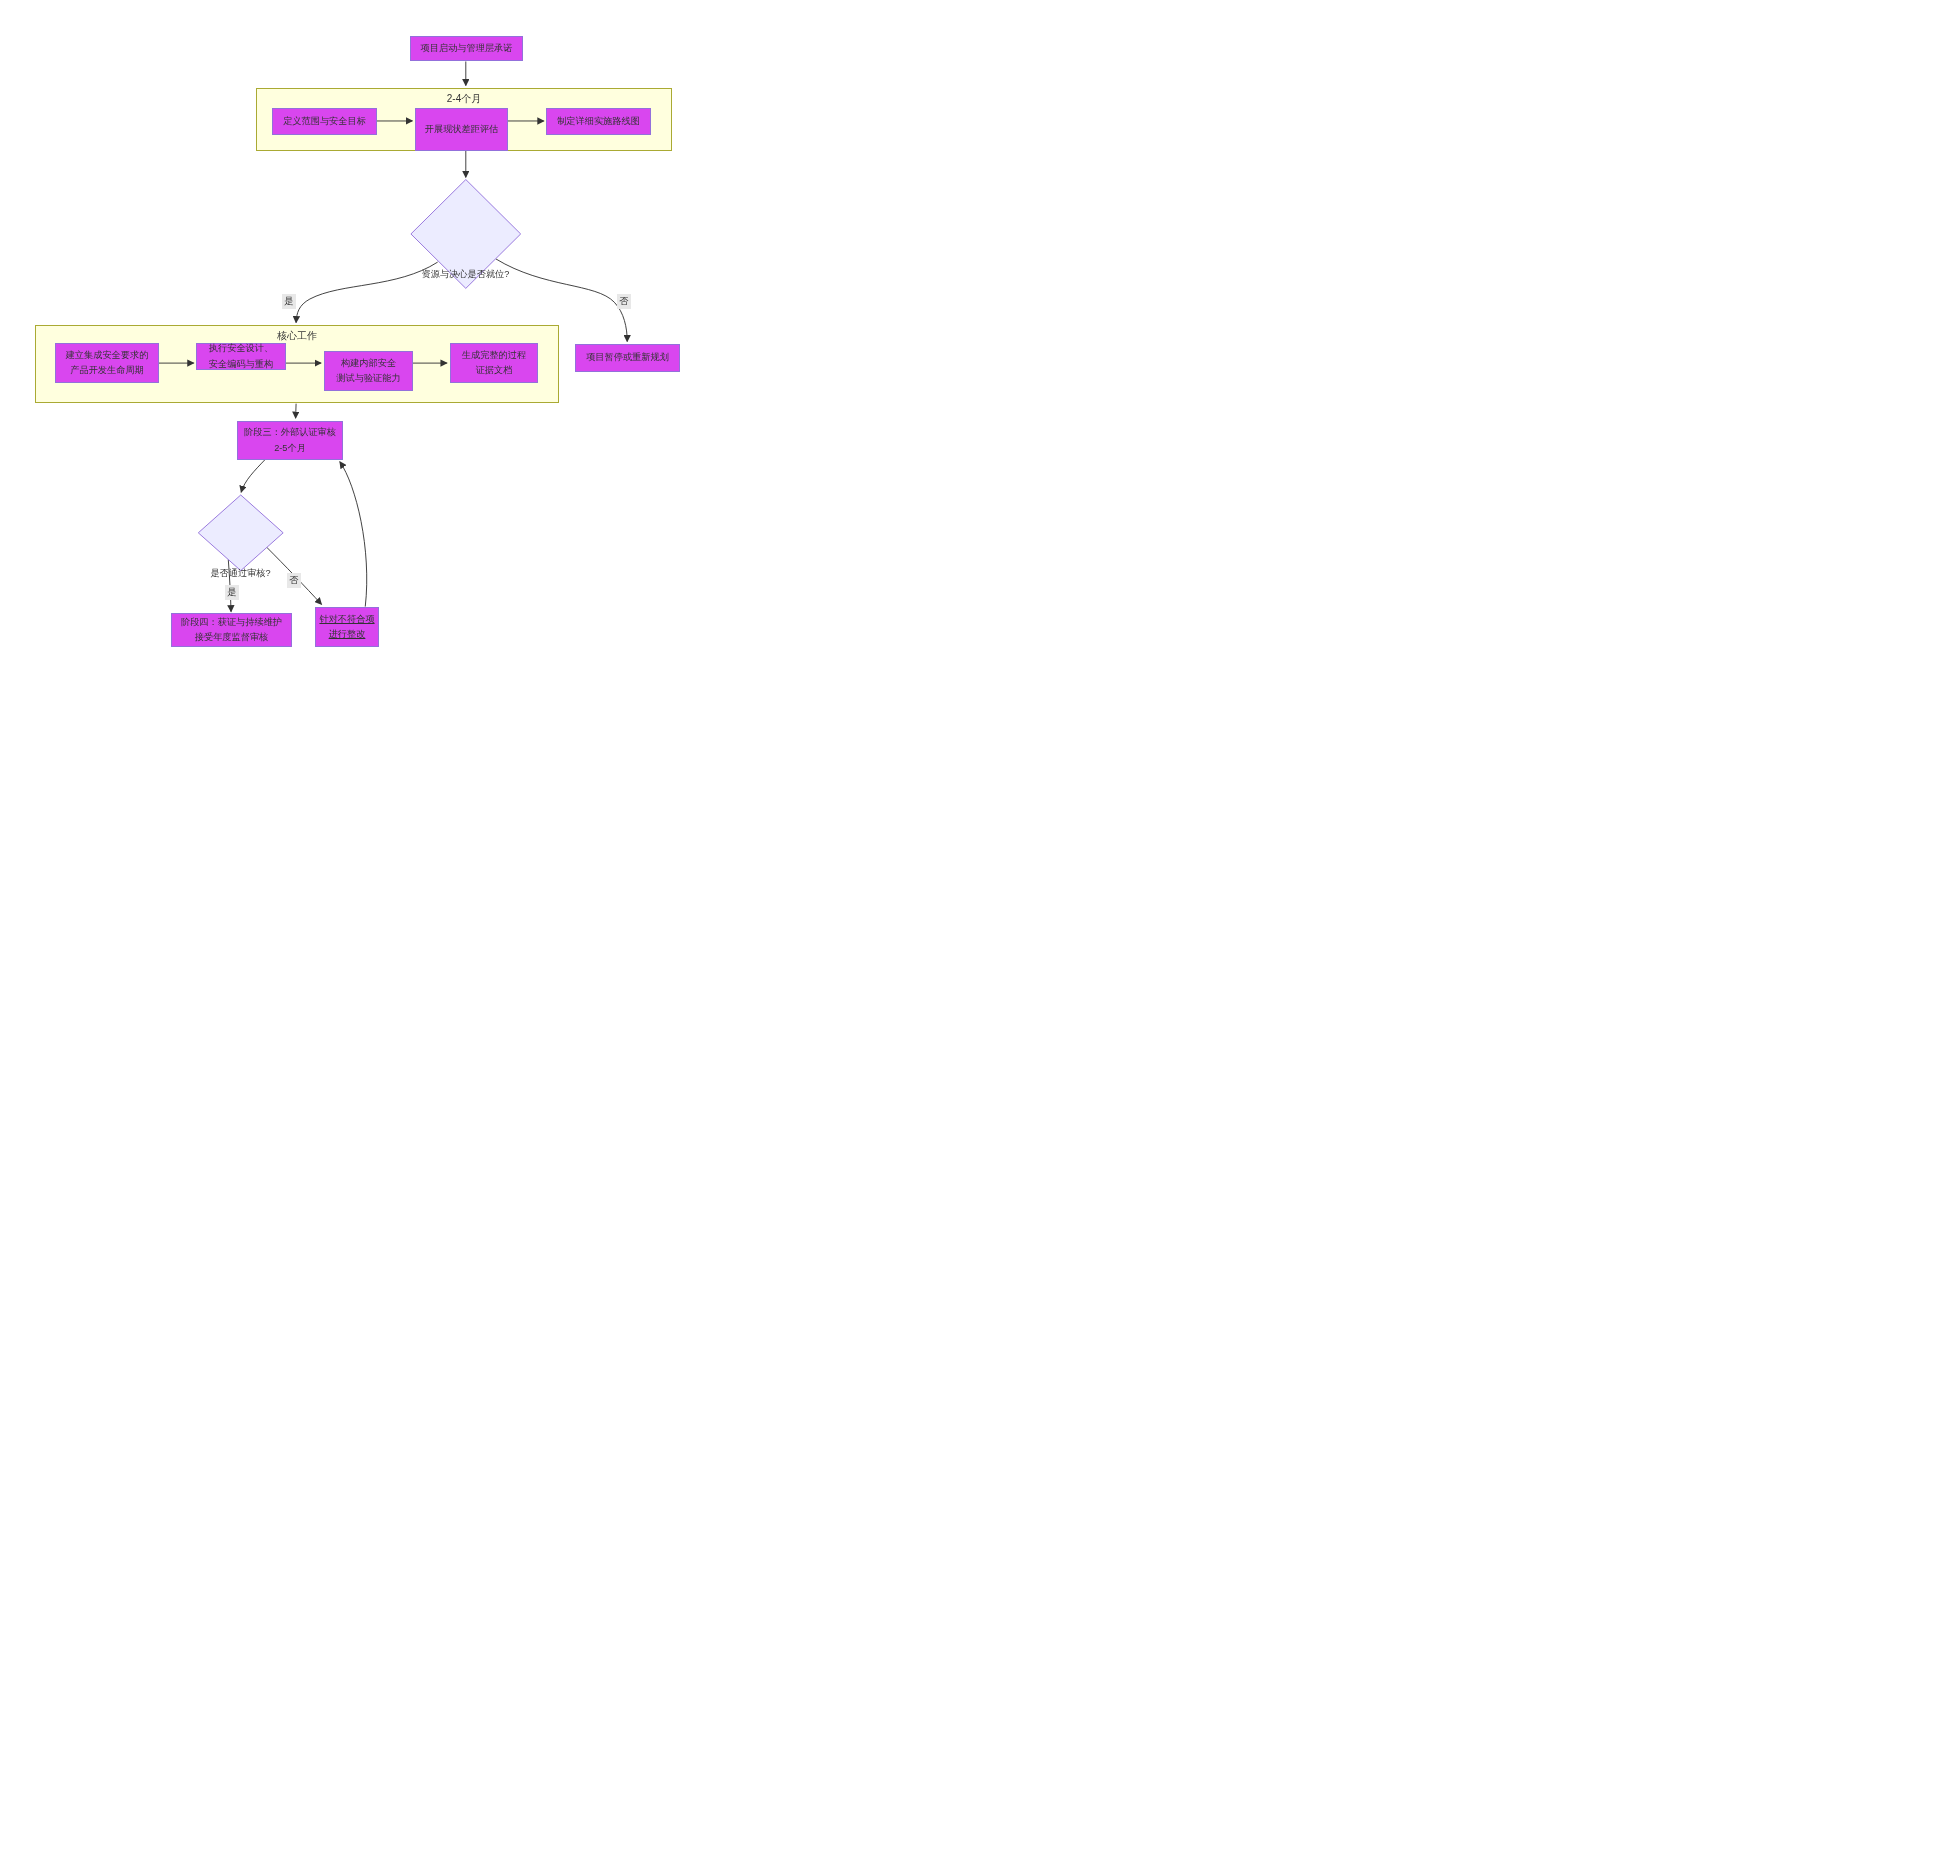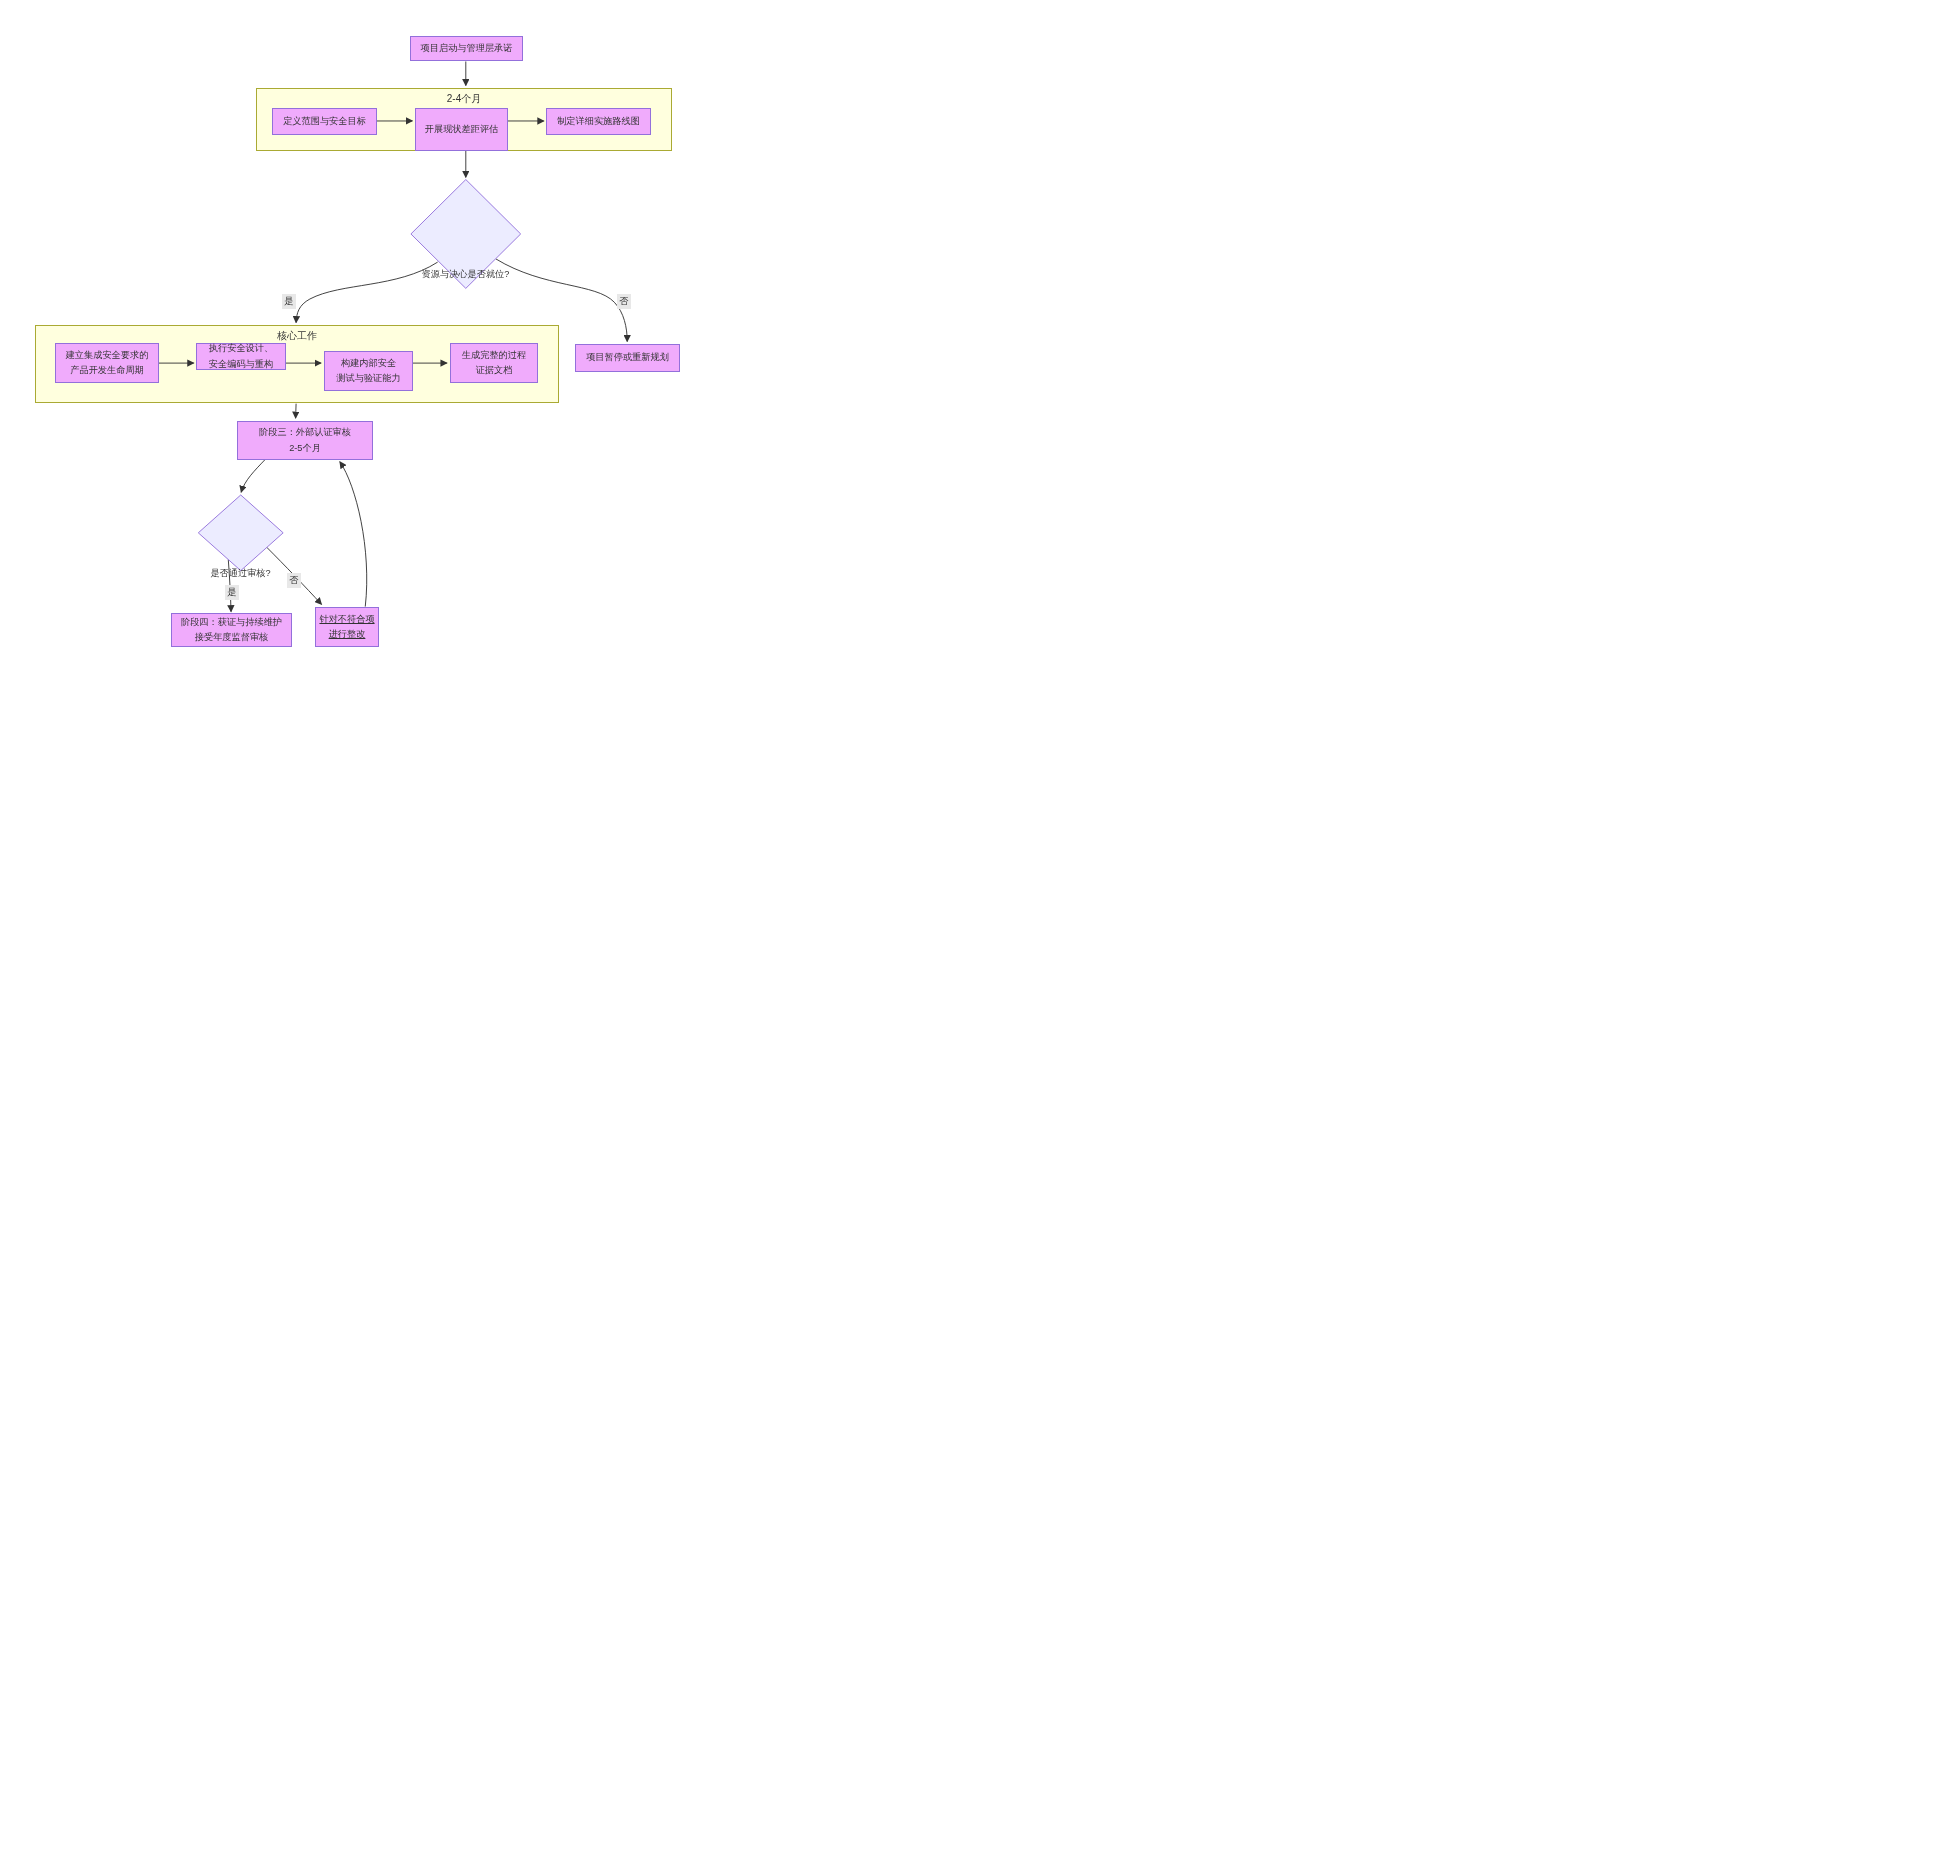--- a/index.html
+++ b/index.html
@@ -13,21 +13,21 @@
     box-sizing:border-box;z-index:1;
   }
   .sg-label{
     position:absolute;top:2.8px;left:0;width:100%;text-align:center;
     font-size:10px;color:#333333;z-index:2;
   }
   .edges{position:absolute;left:0;top:0;z-index:2;}
   .edge{stroke:#333333;stroke-width:2;fill:none;}
   .diamond{fill:#ECECFF;stroke:#9370DB;stroke-width:2;}
   .node{
-    position:absolute;background:#f0abfc;border:0.9px solid #9370DB;
+    position:absolute;background:#d946ef;border:0.9px solid #9370DB;
     box-sizing:border-box;display:flex;align-items:center;justify-content:center;
     text-align:center;font-size:9.2px;line-height:1.65;color:#333333;
     white-space:pre-line;z-index:3;
   }
   .dtext{
     position:absolute;display:flex;align-items:center;justify-content:center;
     text-align:center;font-size:9.2px;color:#333333;z-index:3;white-space:pre-line;margin-top:40px;
   }
   .edge-label{
     position:absolute;background:#e8e8e8;color:#333333;font-size:9.2px;
@@ -89,21 +89,21 @@
 产品开发生命周期</div>
   <div class="node" style="left:196px;top:343px;width:90px;height:27px;">执行安全设计、
 安全编码与重构</div>
   <div class="node" style="left:324px;top:343px;width:89px;height:40px;margin-top:8px;">构建内部安全
 测试与验证能力</div>
   <div class="node" style="left:450px;top:343px;width:88px;height:40px;">生成完整的过程
 证据文档</div>
 
   <div class="node" style="left:575px;top:344px;width:105px;height:28px;">项目暂停或重新规划</div>
 
-  <div class="node" style="left:237px;top:421px;width:136px;height:39px;">阶段三：外部认证审核
+  <div class="node" style="left:237px;top:421px;width:106px;height:39px;">阶段三：外部认证审核
 2-5个月</div>
 
   <div class="dtext" style="left:199px;top:525px;width:83px;height:16.6px;">是否通过审核?</div>
 
   <div class="node" style="left:171px;top:613px;width:121px;height:34px;">阶段四：获证与持续维护
 接受年度监督审核</div>
   <div class="node" style="left:315px;top:607px;width:64px;height:40px;text-decoration:underline;">针对不符合项
 进行整改</div>
 
   <div class="edge-label" style="left:282px;top:294px;">是</div>

